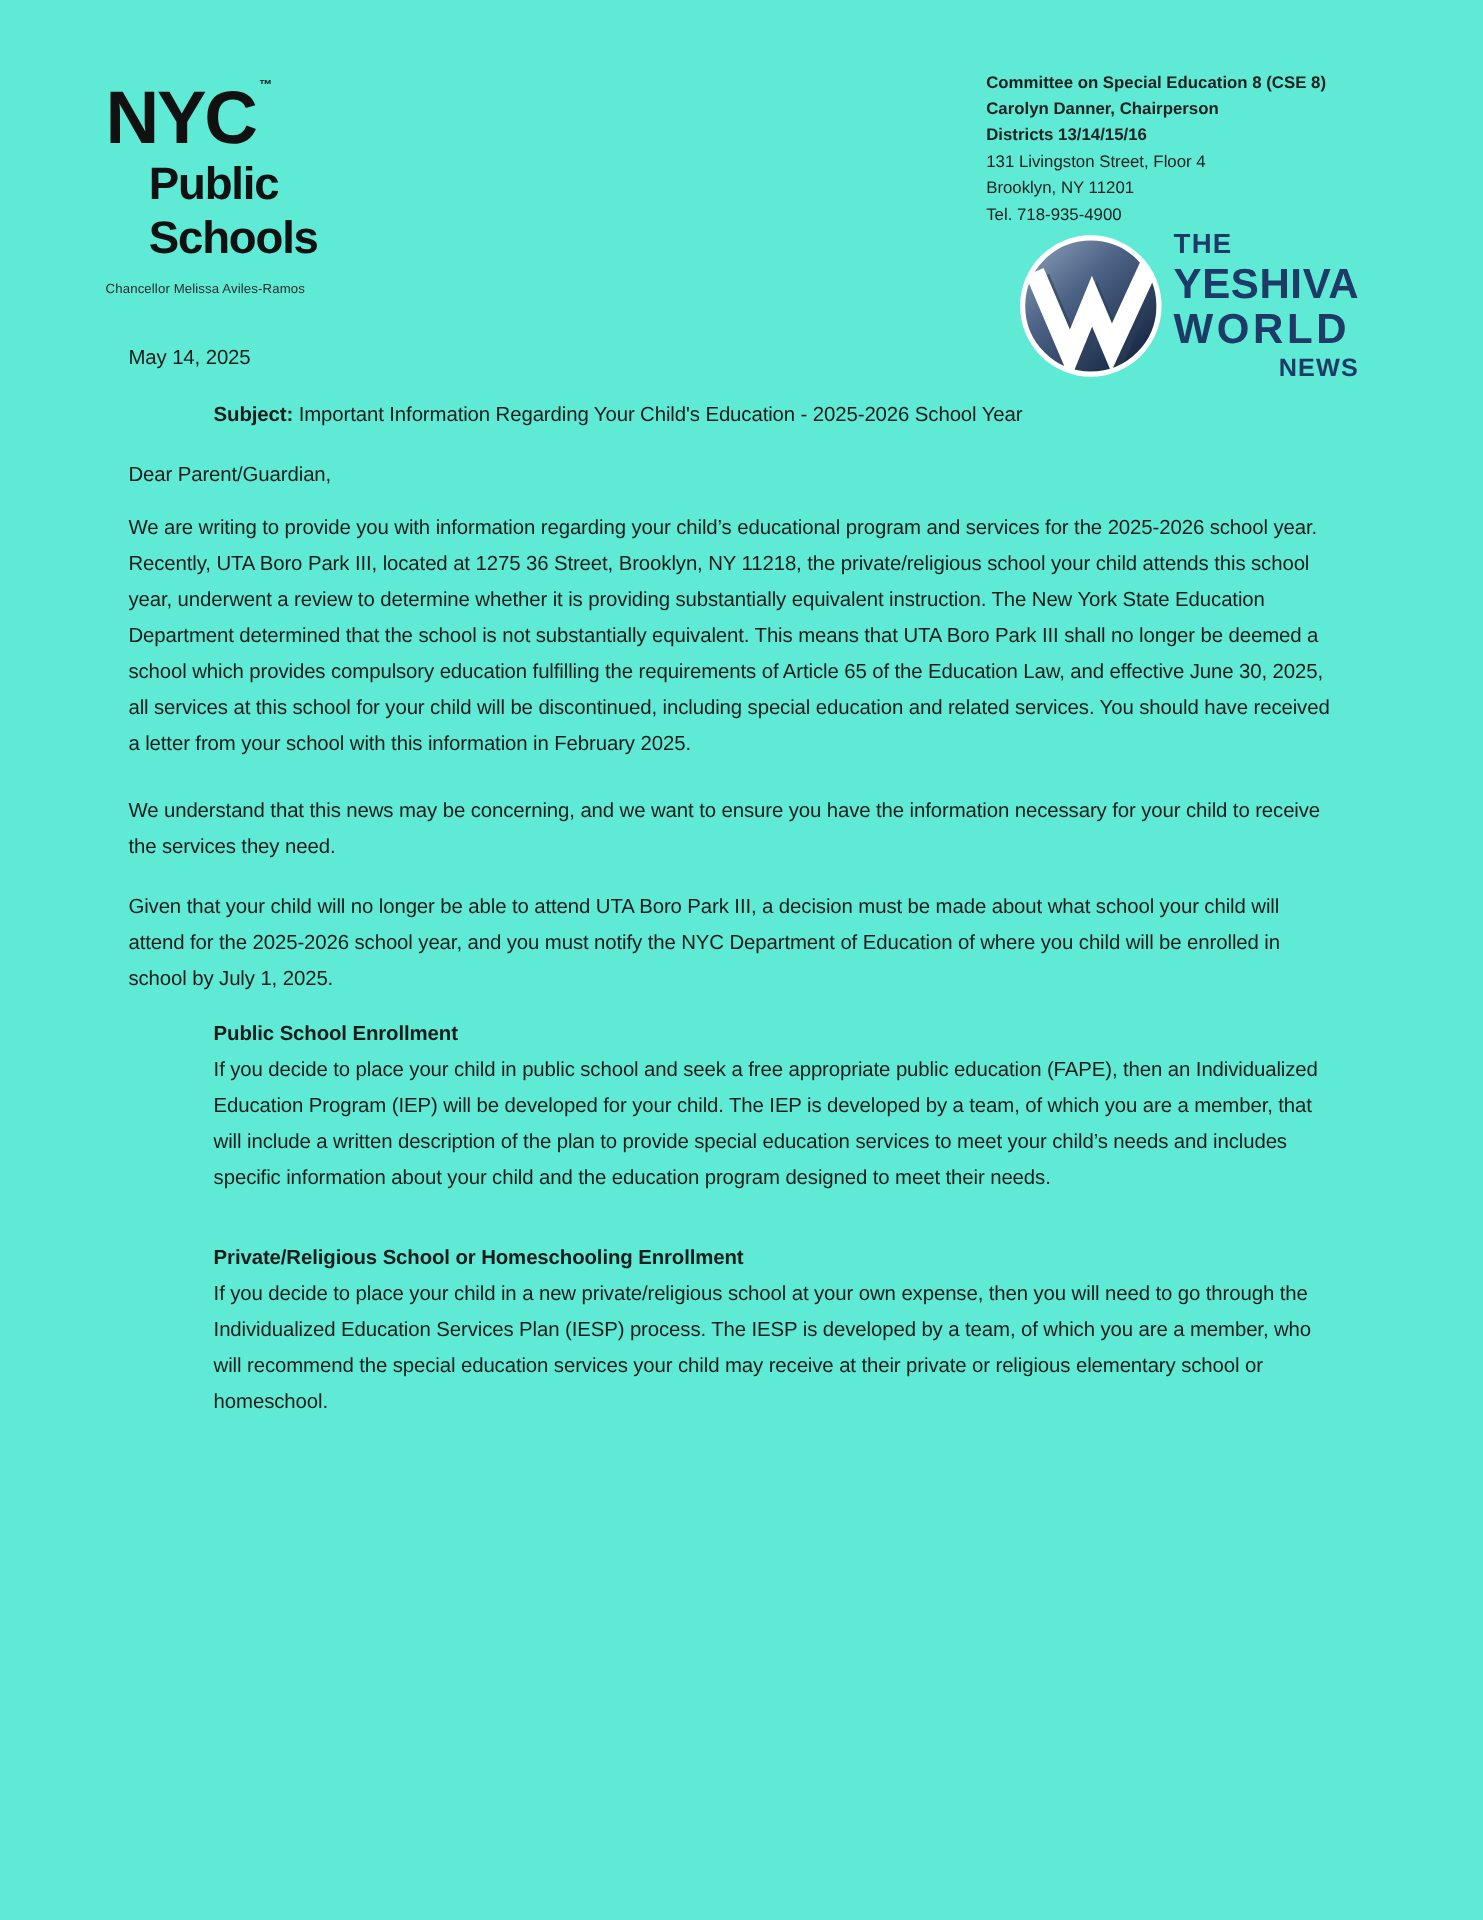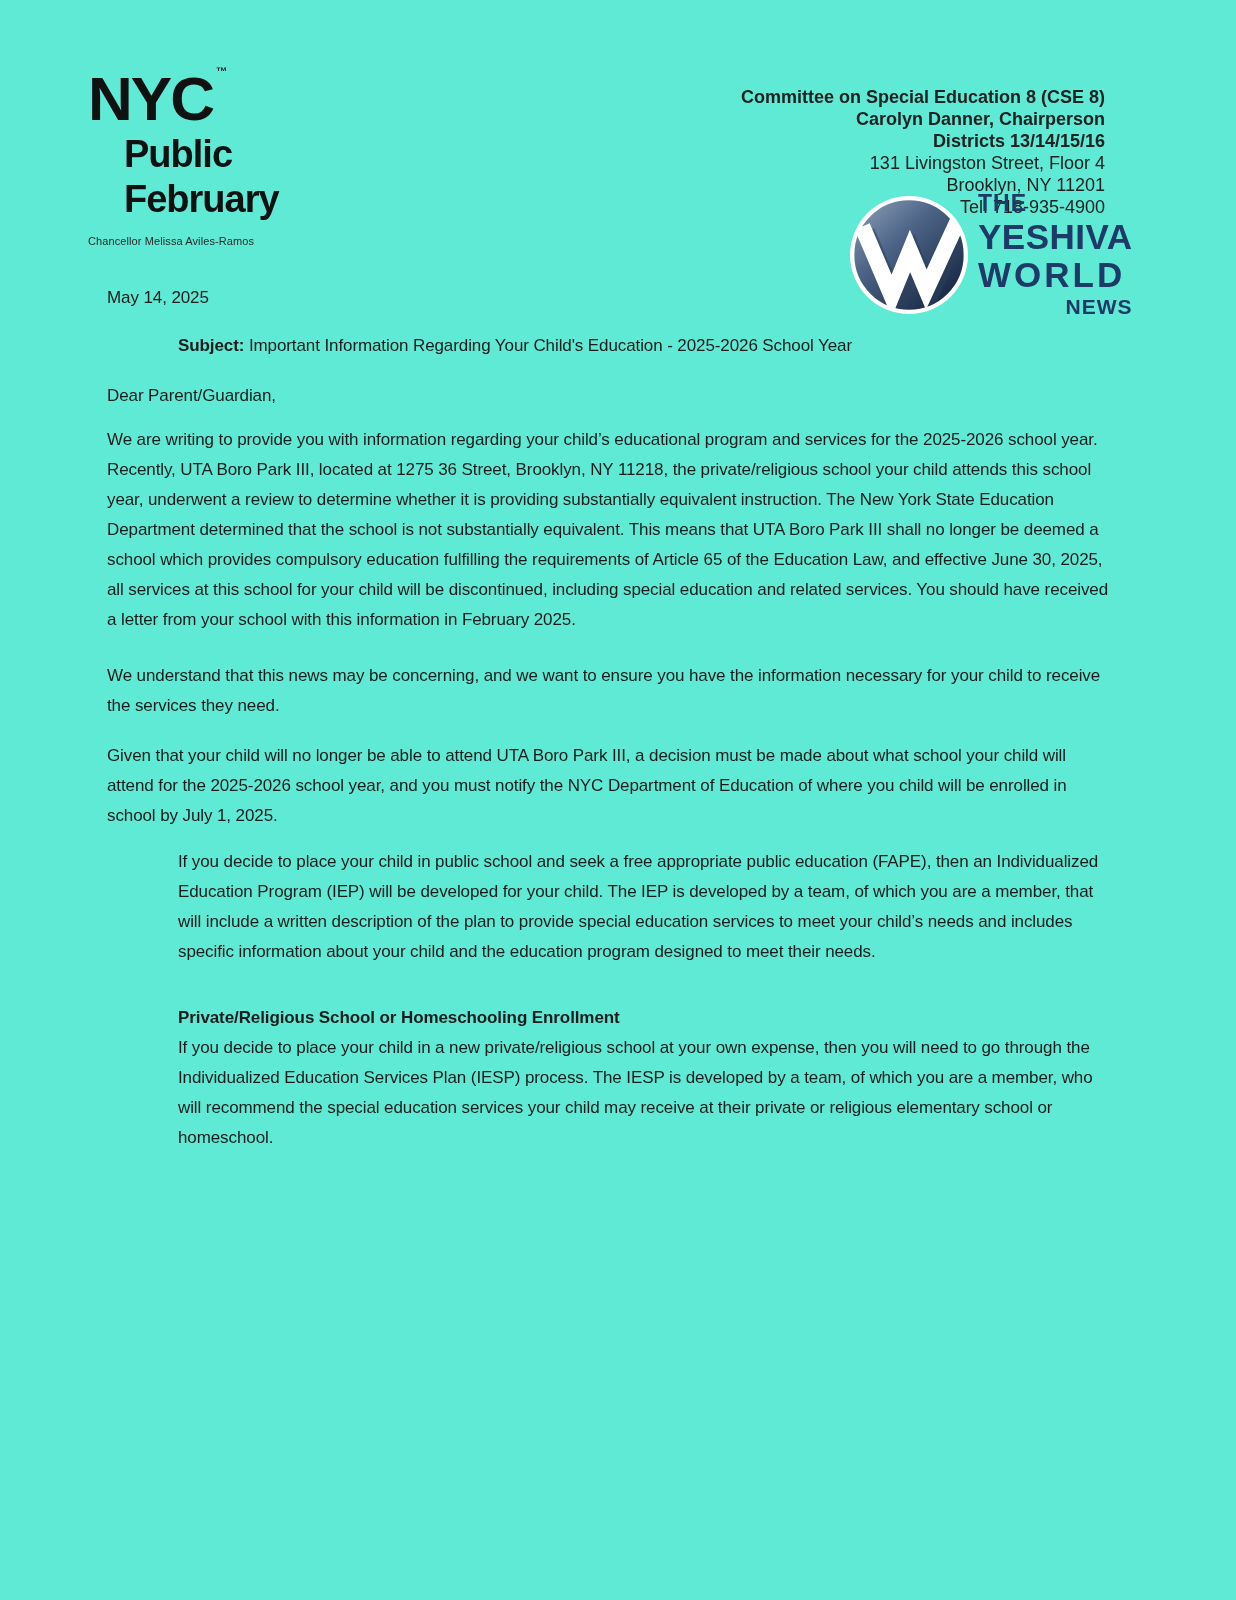--- a/index.html
+++ b/index.html
@@ -50,24 +50,23 @@
   .nyc-chancellor {
     margin-top: 16px;
     font-size: 11px;
     color: #2a2a2a;
     letter-spacing: 0.1px;
   }
 
   
   .contact-block {
     position: absolute;
-    top: 86px;
+    top: 57px;
     right: 131px;
-    text-align: right;
-    font-size: 18px;
+    font-size: 14px;
     line-height: 22px;
     color: #222;
   }
   .contact-block .b { font-weight: 700; }
 
   
   .ywn {
     position: absolute;
     left: 848px;
     top: 192px;
@@ -117,21 +116,21 @@
 </head>
 <body>
 
 <div class="page">
 
   <div class="nyc-block">
     <div class="nyc-word">
       <span>NYC</span><span class="nyc-tm">™</span>
     </div>
     <div class="nyc-sub">Public</div>
-    <div class="nyc-sub">February</div>
+    <div class="nyc-sub">Schools</div>
     <div class="nyc-chancellor">Chancellor Melissa Aviles-Ramos</div>
   </div>
 
   <div class="contact-block">
     <div class="b">Committee on Special Education 8 (CSE 8)</div>
     <div class="b">Carolyn Danner, Chairperson</div>
     <div class="b">Districts 13/14/15/16</div>
     <div>131 Livingston Street, Floor 4</div>
     <div>Brooklyn, NY 11201</div>
     <div>Tel. 718-935-4900</div>
@@ -173,20 +172,21 @@
     </div>
 
     <div class="salutation">Dear Parent/Guardian,</div>
 
     <p class="para-1">We are writing to provide you with information regarding your child’s educational program and services for the 2025-2026 school year.</p>
     <p class="para-2">Recently, UTA Boro Park III, located at 1275 36 Street, Brooklyn, NY 11218, the private/religious school your child attends this school year, underwent a review to determine whether it is providing substantially equivalent instruction.  The New York State Education Department determined that the school is not substantially equivalent. This means that UTA Boro Park III shall no longer be deemed a school which provides compulsory education fulfilling the requirements of Article 65 of the Education Law, and effective June 30, 2025, all services at this school for your child will be discontinued, including special education and related services. You should have received a letter from your school with this information in February 2025.</p>
     <p class="para-3">We understand that this news may be concerning, and we want to ensure you have the information necessary for your child to receive the services they need.</p>
     <p class="para-4">Given that your child will no longer be able to attend UTA Boro Park III, a decision must be made about what school your child will attend for the 2025-2026 school year, and you must notify the NYC Department of Education of where you child will be enrolled in school by July 1, 2025.</p>
 
     <div class="section section-1">
+      <h3>Public School Enrollment</h3>
       <p>If you decide to place your child in public school and seek a free appropriate public education (FAPE), then an Individualized Education Program (IEP) will be developed for your child. The IEP is developed by a team, of which you are a member, that will include a written description of the plan to provide special education services to meet your child’s needs and includes specific information about your child and the education program designed to meet their needs.</p>
     </div>
 
     <div class="section section-2">
       <h3>Private/Religious School or Homeschooling Enrollment</h3>
       <p>If you decide to place your child in a new private/religious school at your own expense, then you will need to go through the Individualized Education Services Plan (IESP) process. The IESP is developed by a team, of which you are a member, who will recommend the special education services your child may receive at their private or religious elementary school or homeschool.</p>
     </div>
 
   </div>
 

